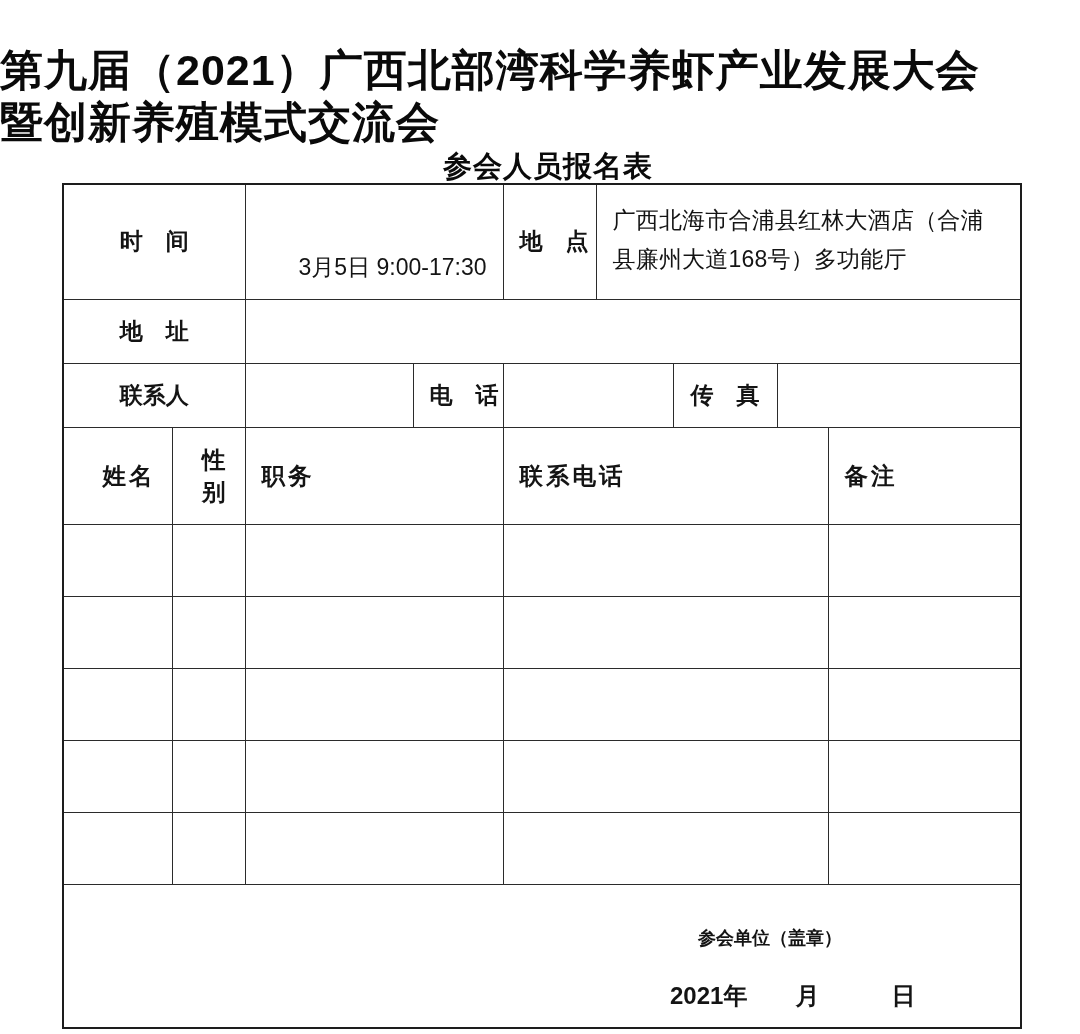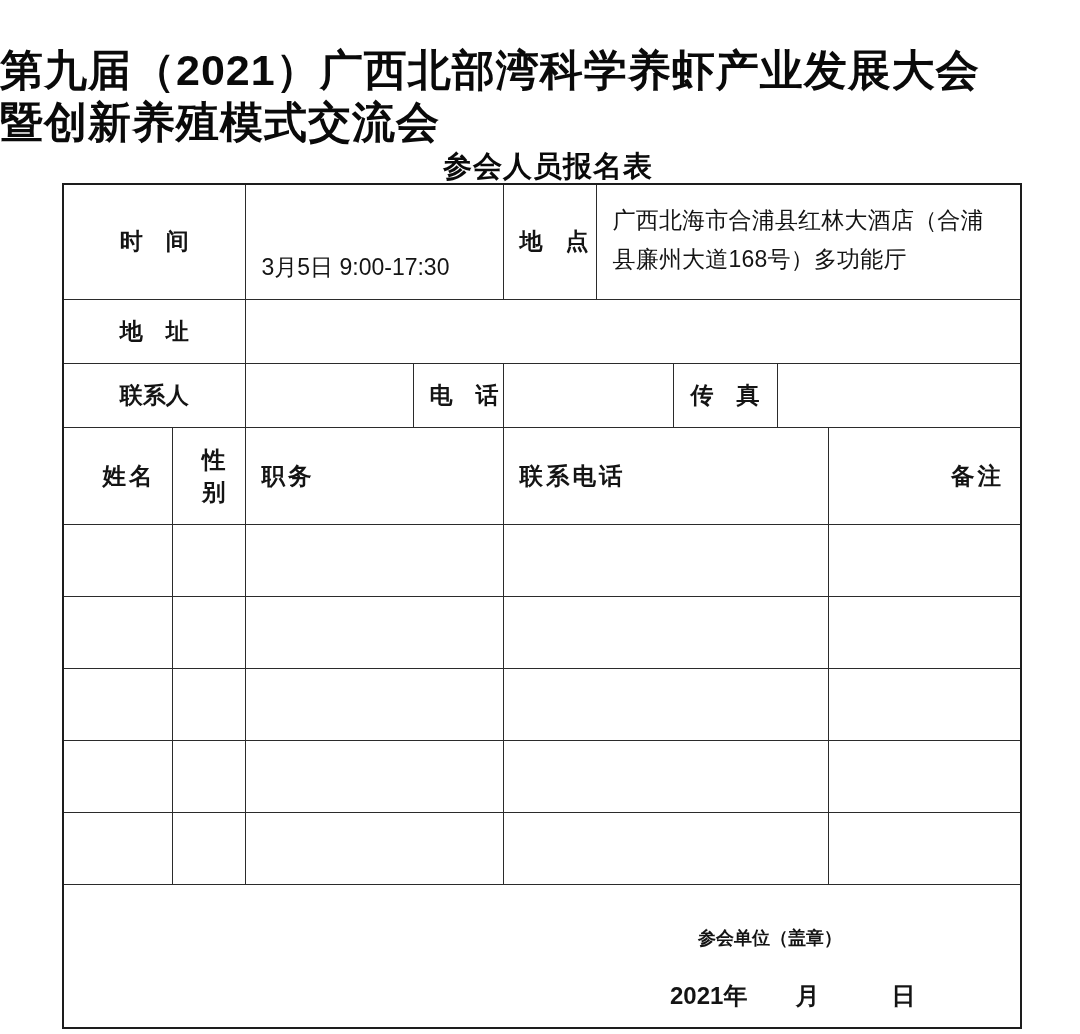--- a/index.html
+++ b/index.html
@@ -67,21 +67,21 @@
   tr.r11 { height: 111px; }
 
   td.lbl {
     text-align: center;
     vertical-align: middle;
     font-weight: bold;
     white-space: pre;
   }
   td.time-val {
     vertical-align: bottom;
-    text-align: left;
+    text-align: right;
     padding: 0 0 16px 20px;
     font-weight: normal;
   }
   td.venue-val {
     vertical-align: top;
     text-align: left;
     padding: 5px 4px 0 6px;
     font-size: 21.5px;
     line-height: 39px;
     letter-spacing: 0.2px;
@@ -90,21 +90,21 @@
   tr.r5 td {
     font-weight: bold;
     vertical-align: middle;
     font-size: 23.5px;
     letter-spacing: 3px;
   }
   td.h-name   { padding-left: 7px; text-align: right; }
   td.h-gender { padding-left: 9px; text-align: right; }
   td.h-title  { padding-left: 72px; }
   td.h-phone  { }
-  td.h-note   { padding-left: 14px; text-align: right; }
+  td.h-note   { padding-left: 14px; }
 
   td.footer-cell {
     vertical-align: top;
     font-weight: bold;
   }
   .seal-line {
     margin: 22px 8px 0 618px;
     font-size: 18px;
     line-height: 30px;
     white-space: pre;

